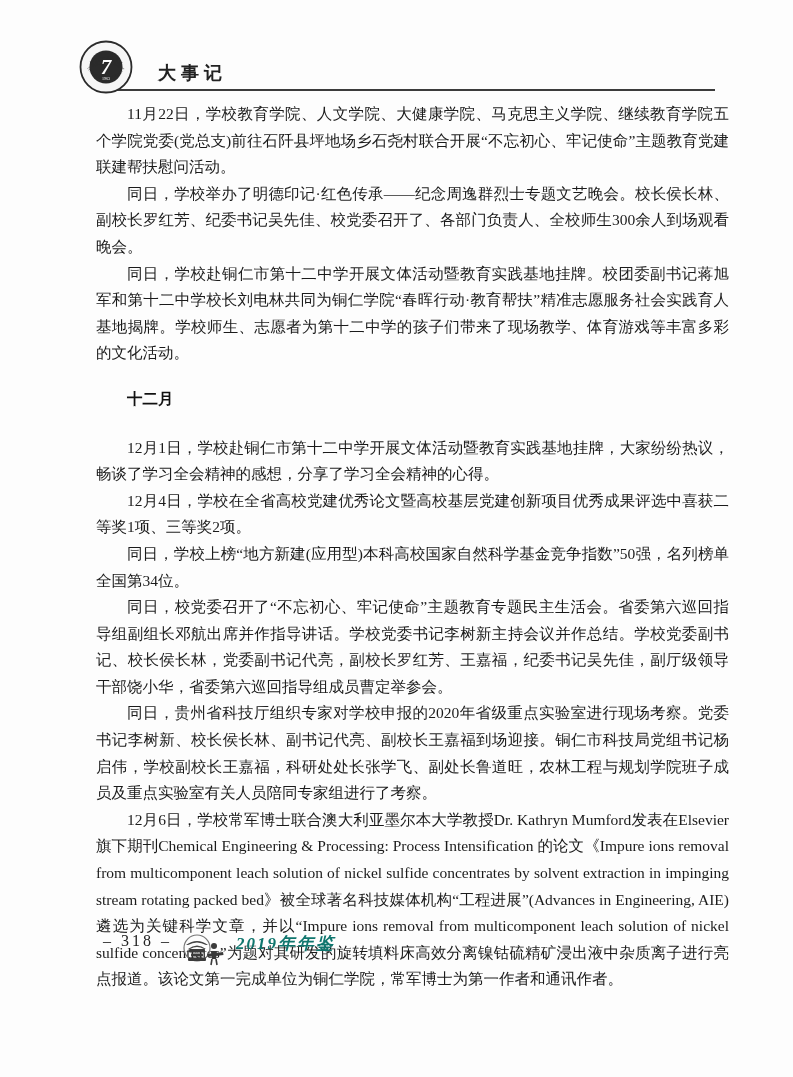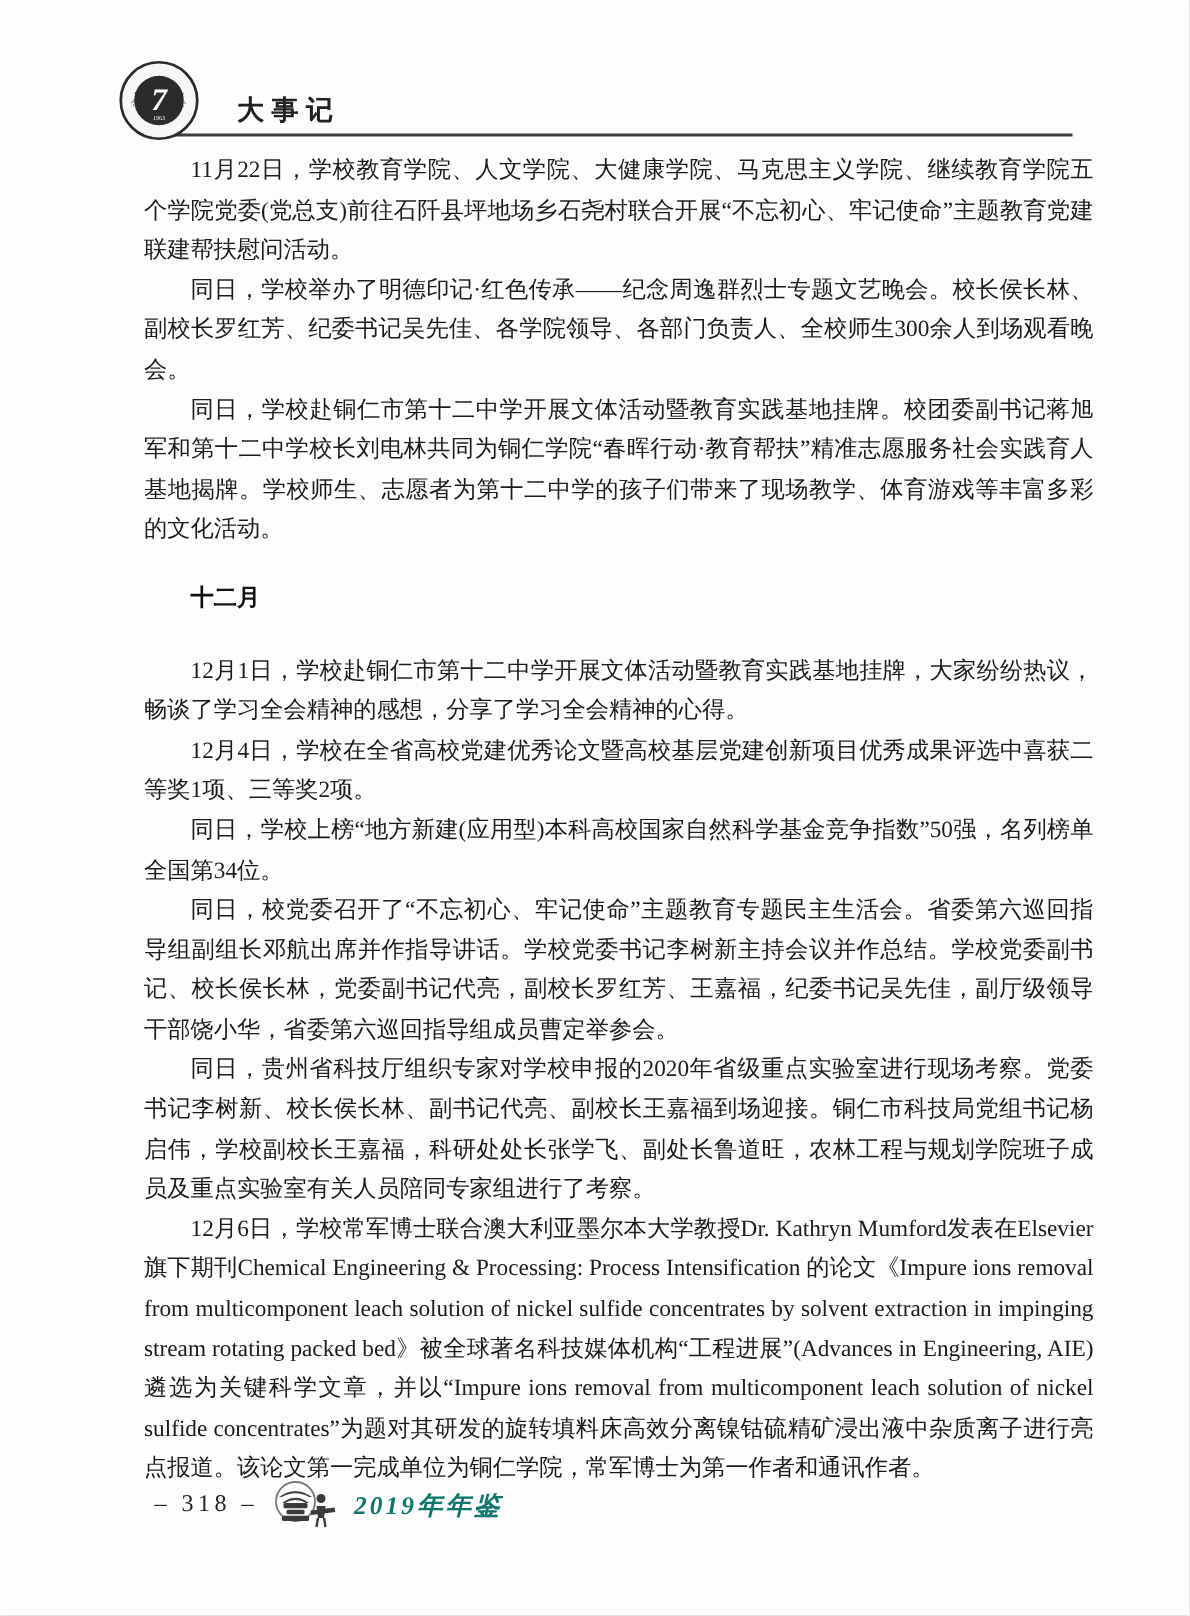--- a/index.html
+++ b/index.html
@@ -29,22 +29,22 @@
     font-size:15.5px;line-height:26.6px;
     text-align:justify;
   }
   main p{margin:0;text-indent:2em;}
   .month-heading{
     font-size:15.5px;font-weight:bold;color:#111;
     margin:19px 0 22px 0;text-indent:2em;line-height:26.6px;
   }
   
   footer{
-    position:absolute;left:103px;top:985px;height:36px;
-    display:flex;align-items:center;gap:9px;
+    position:absolute;left:103px;top:932px;height:36px;
+    display:flex;gap:9px;
   }
   .pagenum{font-size:16px;letter-spacing:3px;color:#222;}
   .yb-icon{display:inline-block;width:46px;height:36px;}
   .yb-label{
     font-size:17px;font-weight:bold;font-style:italic;
     letter-spacing:2px;color:#0f766e;
     font-family:"Liberation Serif","DejaVu Serif",serif;
   }
 </style>
 </head>
@@ -68,21 +68,21 @@
         </text>
         <text x="27" y="33.5" text-anchor="middle" font-size="21" font-weight="bold" font-style="italic" fill="#ffffff">7</text>
         <text x="27" y="40" text-anchor="middle" font-size="4" fill="#ffffff">1963</text>
       </svg>
     </div>
     <div class="header-title">大事记</div>
   </header>
 
   <main>
     <p>11月22日，学校教育学院、人文学院、大健康学院、马克思主义学院、继续教育学院五个学院党委(党总支)前往石阡县坪地场乡石尧村联合开展“不忘初心、牢记使命”主题教育党建联建帮扶慰问活动。</p>
-    <p>同日，学校举办了明德印记·红色传承——纪念周逸群烈士专题文艺晚会。校长侯长林、副校长罗红芳、纪委书记吴先佳、各学院领导、各部门负责人、全校师生300余人到场观看晚会。</p>
+    <p>同日，学校举办了明德印记·红色传承——纪念周逸群烈士专题文艺晚会。校长侯长林、副校长罗红芳、纪委书记吴先佳、校党委召开了、各部门负责人、全校师生300余人到场观看晚会。</p>
     <p>同日，学校赴铜仁市第十二中学开展文体活动暨教育实践基地挂牌。校团委副书记蒋旭军和第十二中学校长刘电林共同为铜仁学院“春晖行动·教育帮扶”精准志愿服务社会实践育人基地揭牌。学校师生、志愿者为第十二中学的孩子们带来了现场教学、体育游戏等丰富多彩的文化活动。</p>
 
     <h2 class="month-heading">十二月</h2>
 
     <p>12月1日，学校赴铜仁市第十二中学开展文体活动暨教育实践基地挂牌，大家纷纷热议，畅谈了学习全会精神的感想，分享了学习全会精神的心得。</p>
     <p>12月4日，学校在全省高校党建优秀论文暨高校基层党建创新项目优秀成果评选中喜获二等奖1项、三等奖2项。</p>
     <p>同日，学校上榜“地方新建(应用型)本科高校国家自然科学基金竞争指数”50强，名列榜单全国第34位。</p>
     <p>同日，校党委召开了“不忘初心、牢记使命”主题教育专题民主生活会。省委第六巡回指导组副组长邓航出席并作指导讲话。学校党委书记李树新主持会议并作总结。学校党委副书记、校长侯长林，党委副书记代亮，副校长罗红芳、王嘉福，纪委书记吴先佳，副厅级领导干部饶小华，省委第六巡回指导组成员曹定举参会。</p>
     <p>同日，贵州省科技厅组织专家对学校申报的2020年省级重点实验室进行现场考察。党委书记李树新、校长侯长林、副书记代亮、副校长王嘉福到场迎接。铜仁市科技局党组书记杨启伟，学校副校长王嘉福，科研处处长张学飞、副处长鲁道旺，农林工程与规划学院班子成员及重点实验室有关人员陪同专家组进行了考察。</p>
     <p>12月6日，学校常军博士联合澳大利亚墨尔本大学教授Dr. Kathryn Mumford发表在Elsevier旗下期刊Chemical Engineering &amp; Processing: Process Intensification 的论文《Impure ions removal from multicomponent leach solution of nickel sulfide concentrates by solvent extraction in impinging stream rotating packed bed》被全球著名科技媒体机构“工程进展”(Advances in Engineering, AIE)遴选为关键科学文章，并以“Impure ions removal from multicomponent leach solution of nickel sulfide concentrates”为题对其研发的旋转填料床高效分离镍钴硫精矿浸出液中杂质离子进行亮点报道。该论文第一完成单位为铜仁学院，常军博士为第一作者和通讯作者。</p>

